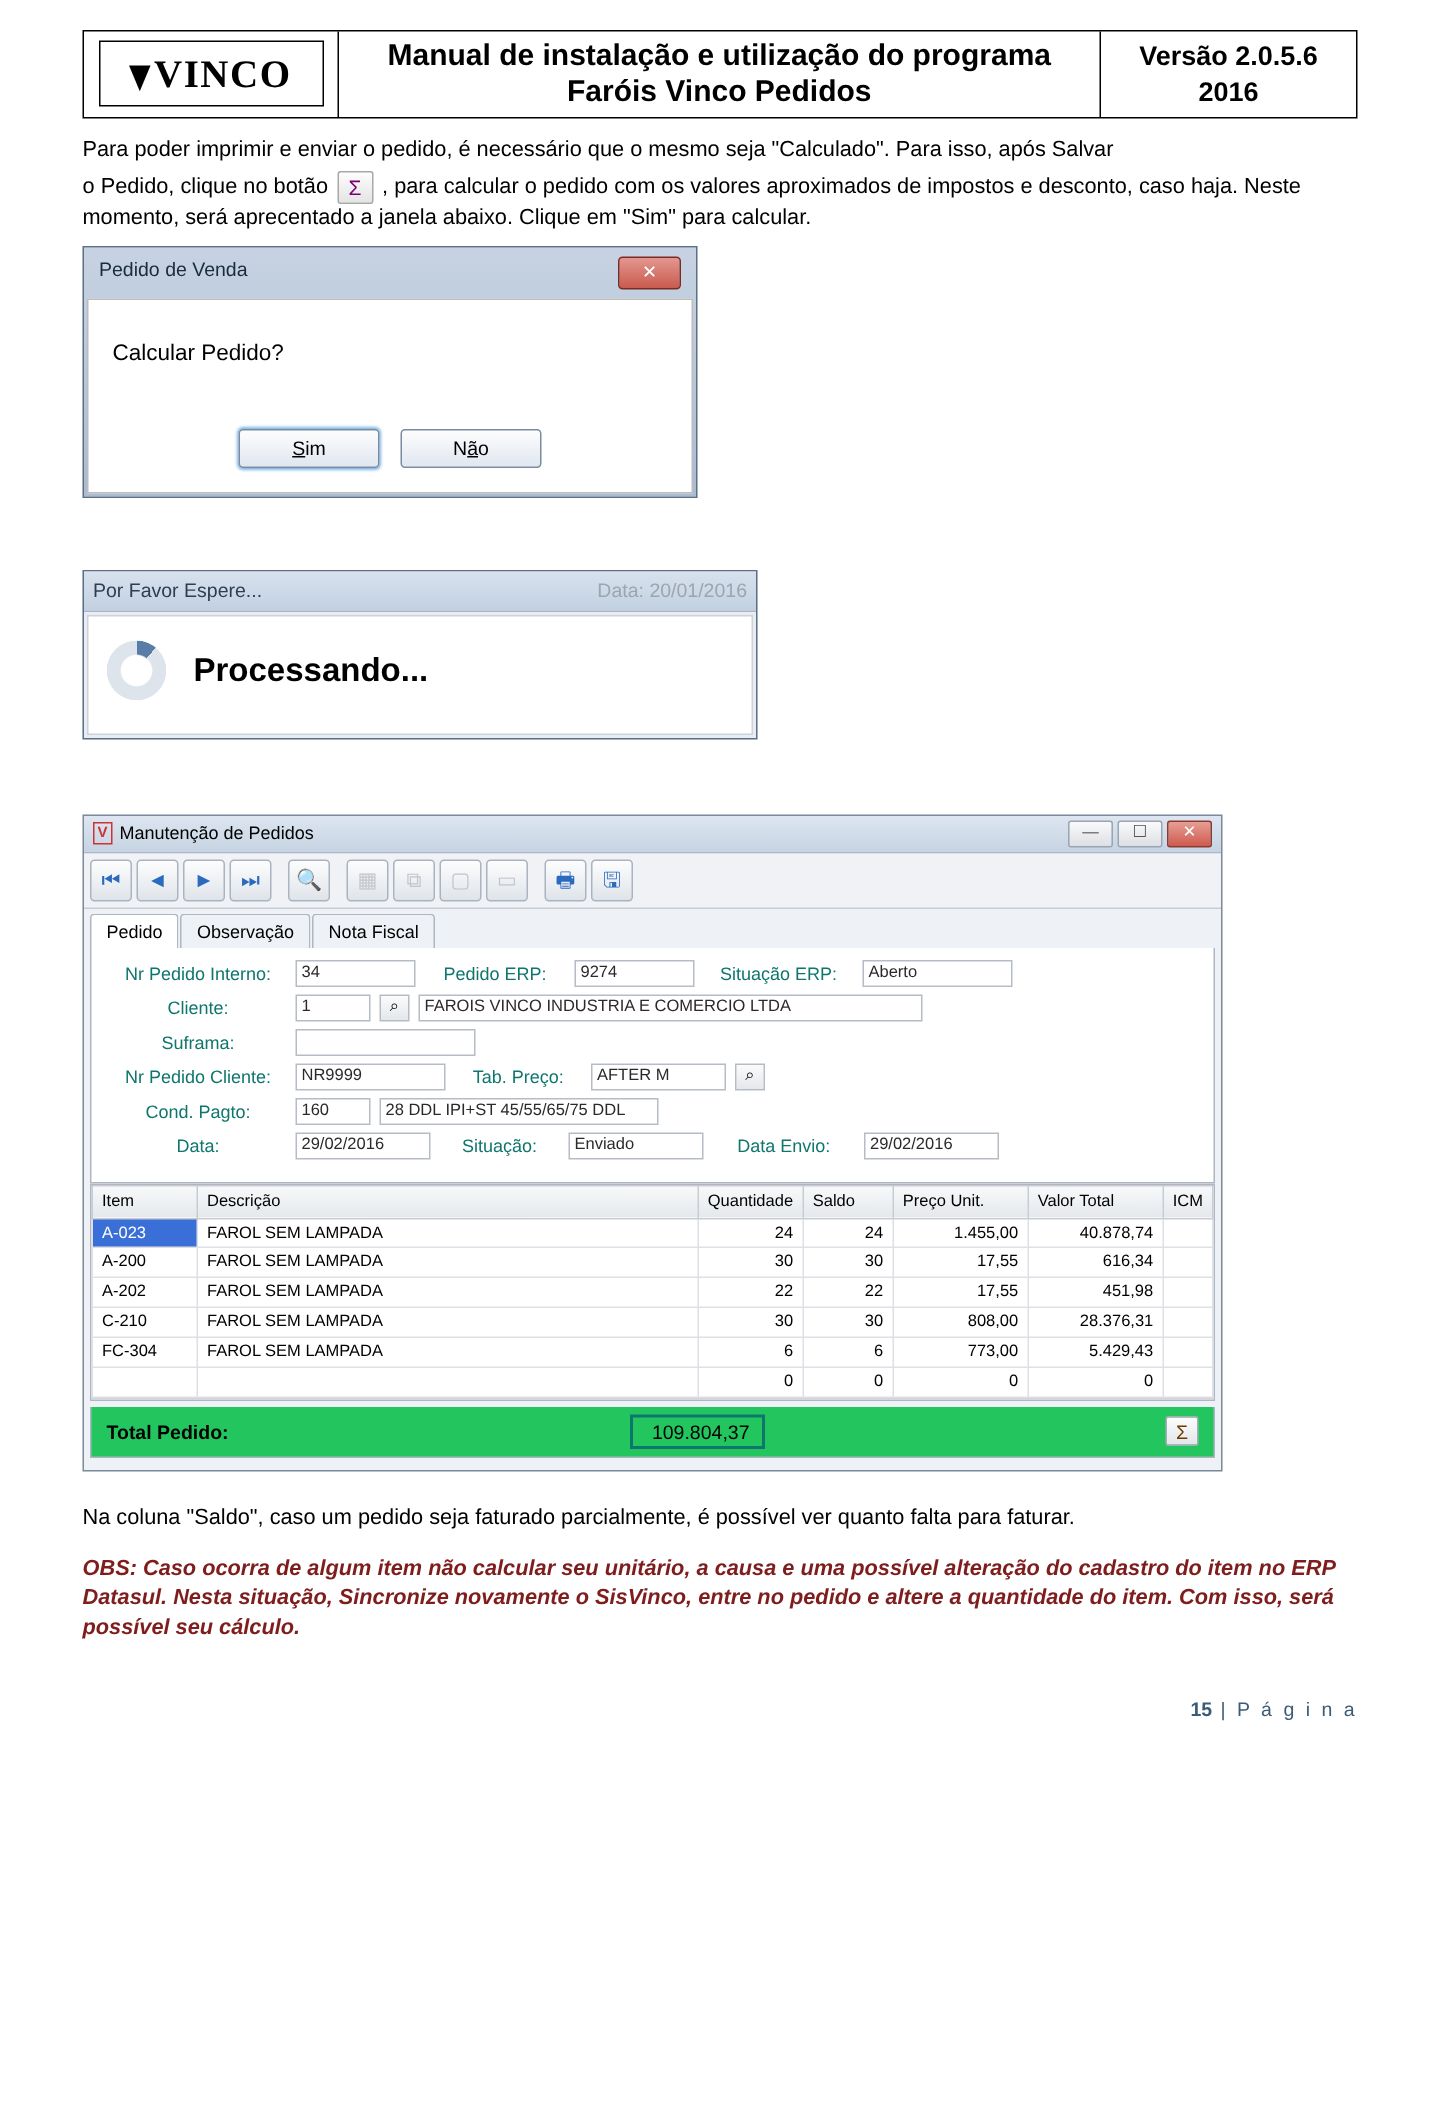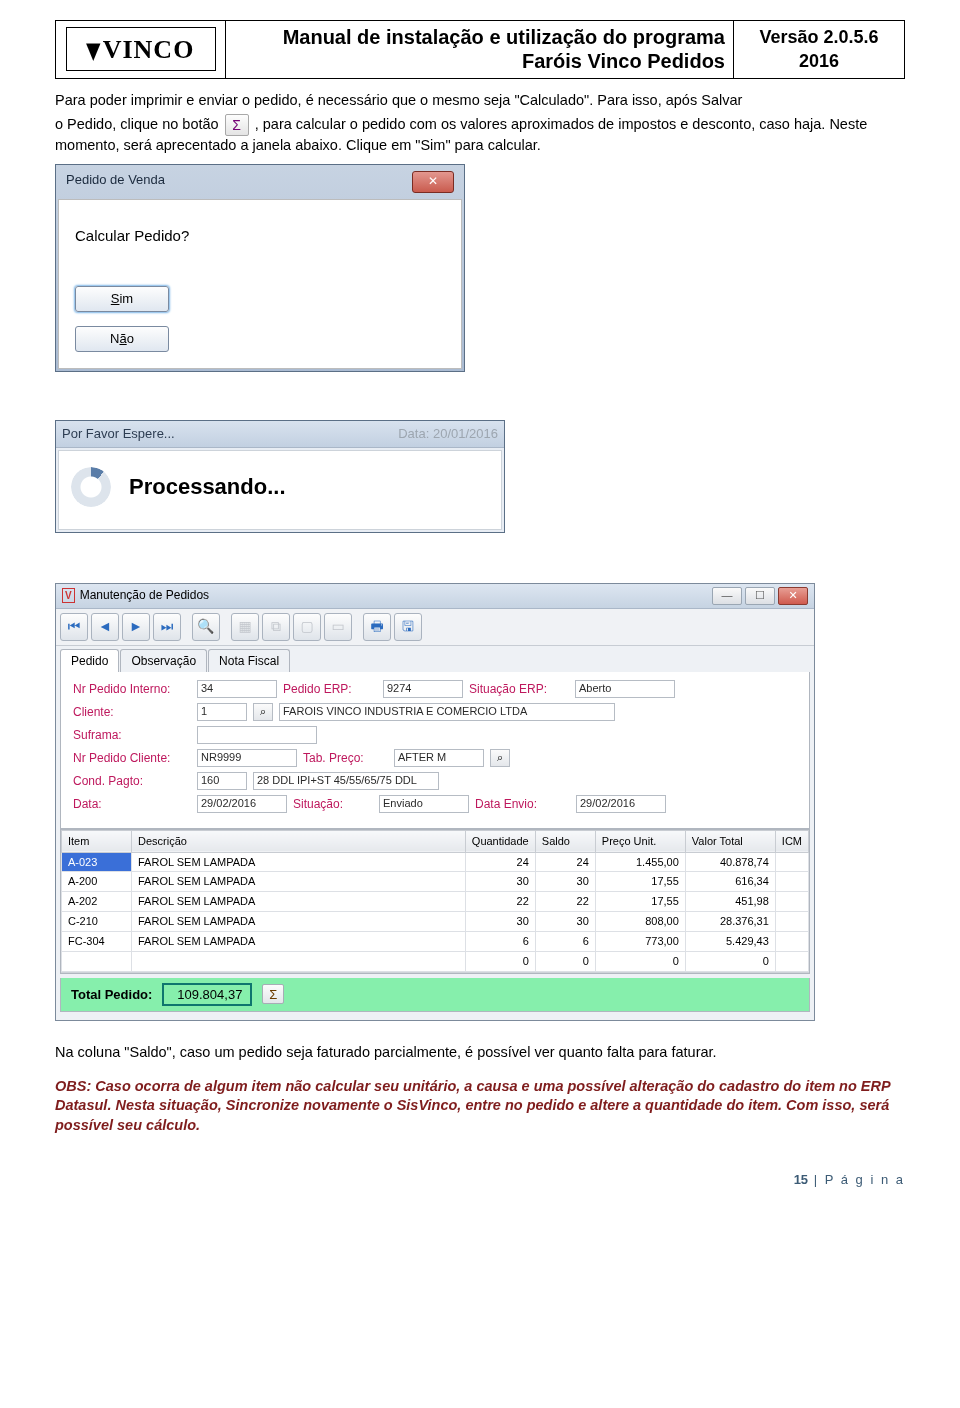--- a/index.html
+++ b/index.html
@@ -21,21 +21,21 @@
   }
   .doc-header .cell-logo {
     width: 170px;
     border-right: 1px solid #000;
     display: flex; align-items: center; justify-content: center;
     padding: 6px 4px;
   }
   .doc-header .cell-title {
     flex: 1;
     border-right: 1px solid #000;
-    text-align: right;
+    text-align: center;
     font-weight: bold;
     font-size: 20px;
     display:flex; align-items:center; justify-content:center;
     padding: 4px 8px;
     line-height:1.2;
   }
   .doc-header .cell-version {
     width: 170px;
     text-align: center;
     font-weight: bold;
@@ -80,21 +80,21 @@
     width:42px; height:22px;
     background: linear-gradient(#e3978f,#c95b4e);
     border:1px solid #7a2c23; border-radius:3px;
     color:#fff; text-align:center; line-height:18px; font-size:12px;
   }
   .dialog-body {
     background:#fff; border:1px solid #bcbcbc;
     padding:26px 16px 16px 16px;
   }
   .dialog-body .msg { font-size:15px; margin-bottom:40px; }
-  .dlg-buttons { display:flex; gap:14px; justify-content:center;flex-direction:column; }
+  .dlg-buttons { display:flex; gap:14px; justify-content:center; }
   .dlg-btn {
     width:94px; height:26px;
     border:1px solid #7a8aa0; border-radius:3px;
     background: linear-gradient(#fdfdfd,#e0e7f0);
     font-size:13px; text-align:center; line-height:24px;
   }
   .dlg-btn.primary{ box-shadow: 0 0 2px 1px #7db6e8; }
   
   .dialog2 {
     width: 450px;
@@ -167,21 +167,21 @@
     border-radius:3px 3px 0 0;
     background:#eef1f5; font-size:12px;
   }
   .tab.active{ background:#fff;}
   
   .form-area {
     background:#fff; border:1px solid #b0b6bf; border-top:none;
     margin:0 4px; padding:8px 12px 10px 12px;
   }
   .frow{ display:flex; align-items:center; margin-bottom:5px; gap:6px; font-size:12px;}
-  .flabel{ text-align:left; color:#be185d;}
+  .flabel{ text-align:center; color:#0f766e;}
   .fw1{ width:118px;}
   .finput{
     border:1px solid #b6bcc4; height:18px; background:#fff;
     padding:0 3px; font-size:11px; color:#2a2a2a;
     display:flex; align-items:center;
   }
   .ficon{
     width:20px;height:18px;border:1px solid #b6bcc4;
     background:linear-gradient(#fbfbfb,#e4e7eb);
     display:flex;align-items:center;justify-content:center;font-size:11px;
@@ -194,22 +194,22 @@
     border:1px solid #c8ccd2; padding:3px 6px; text-align:left; font-weight:normal;
   }
   table.data td{
     border:1px solid #dde0e5; padding:2px 6px; text-align:right;
   }
   table.data td.l{ text-align:left;margin-left:48px;}
   table.data tr.sel td.first{ background:#3a6fd8; color:#fff;}
   
   .totrow{
     border:1px solid #b0b6bf; border-top:none; margin:0 4px 8px 4px;
-    background:#86efac; padding:5px 10px;
-    display:flex; justify-content:flex-start; align-items:center; gap:10px; font-size:13px;
+    background:#22c55e; padding:5px 10px;
+    display:flex; justify-content:space-between; align-items:center; gap:10px; font-size:13px;
   }
   .totrow .lbl{ font-weight:bold;}
   .totrow .val{ border:2px solid #0f766e; padding:1px 8px; min-width:90px; text-align:right;}
   .totrow .sumbtn{
     width:22px;height:20px;border:1px solid #a7adb6;border-radius:2px;
     background:linear-gradient(#fcfcfc,#e3e6ea);display:flex;align-items:center;justify-content:center;
     font-size:13px;color:#6b3c00;
   }
   
   .obs{ color:#7f1d1d; font-weight:bold; font-style:italic; margin-top:14px;}

